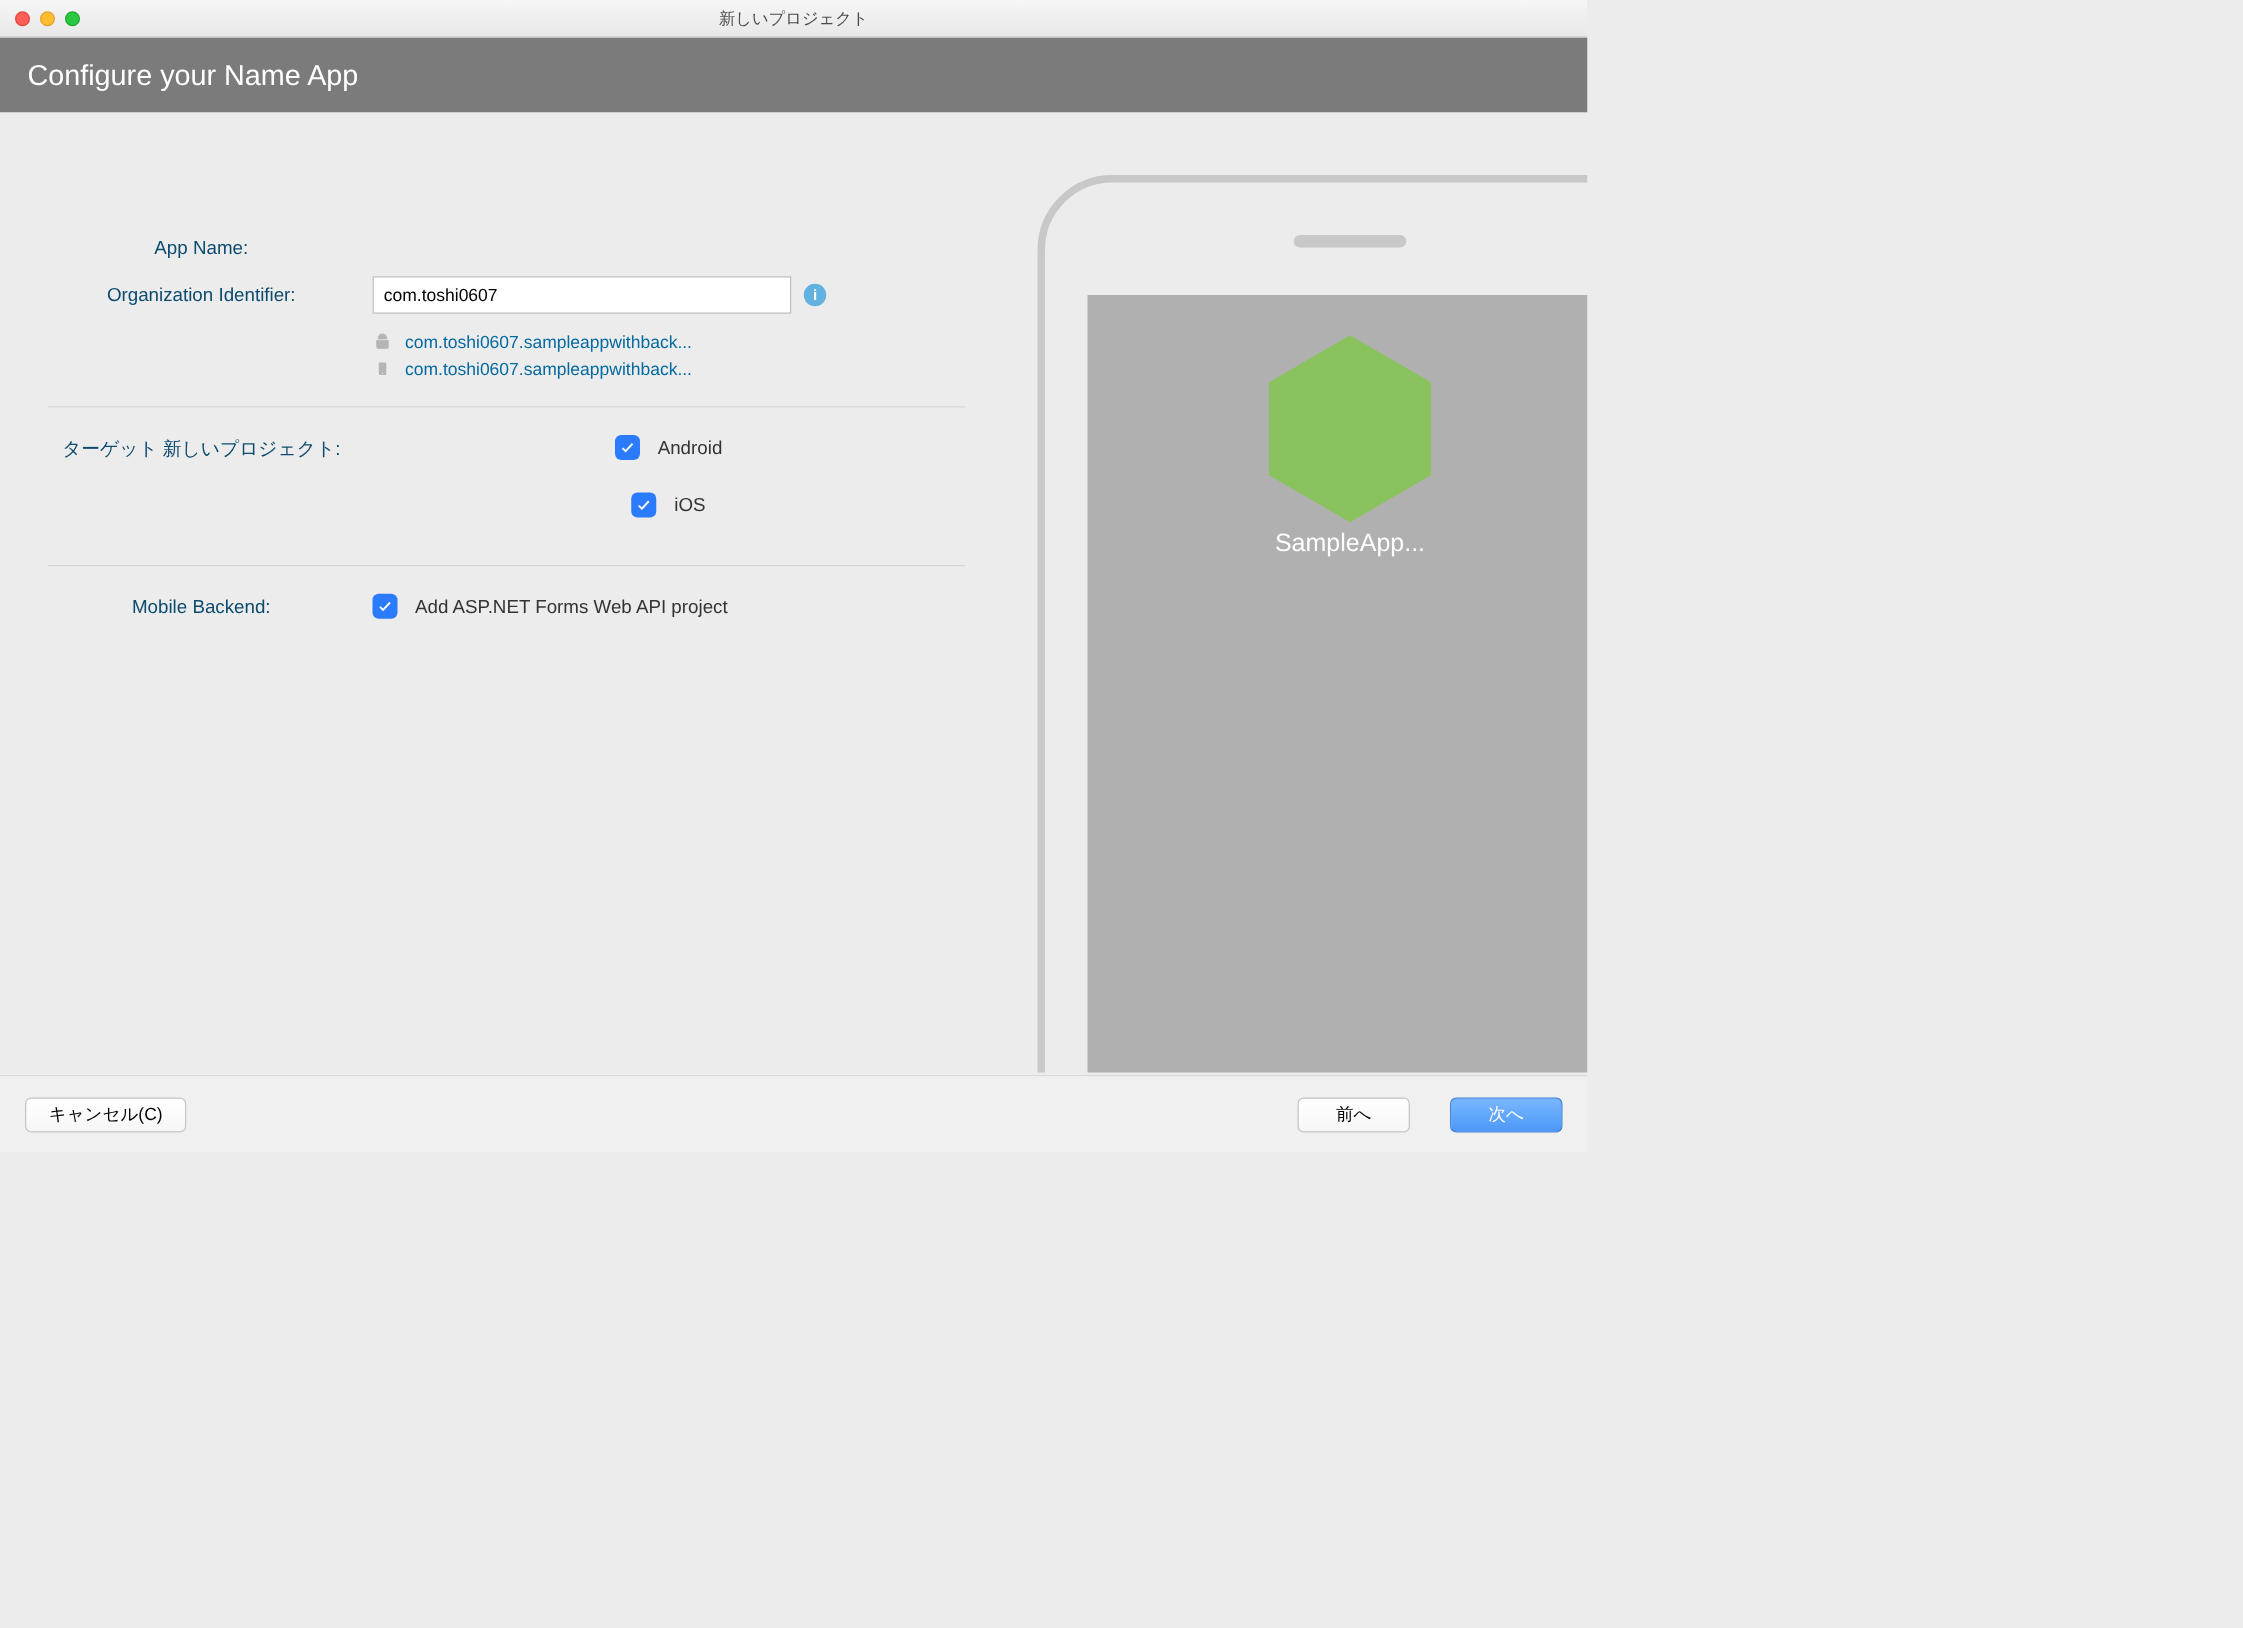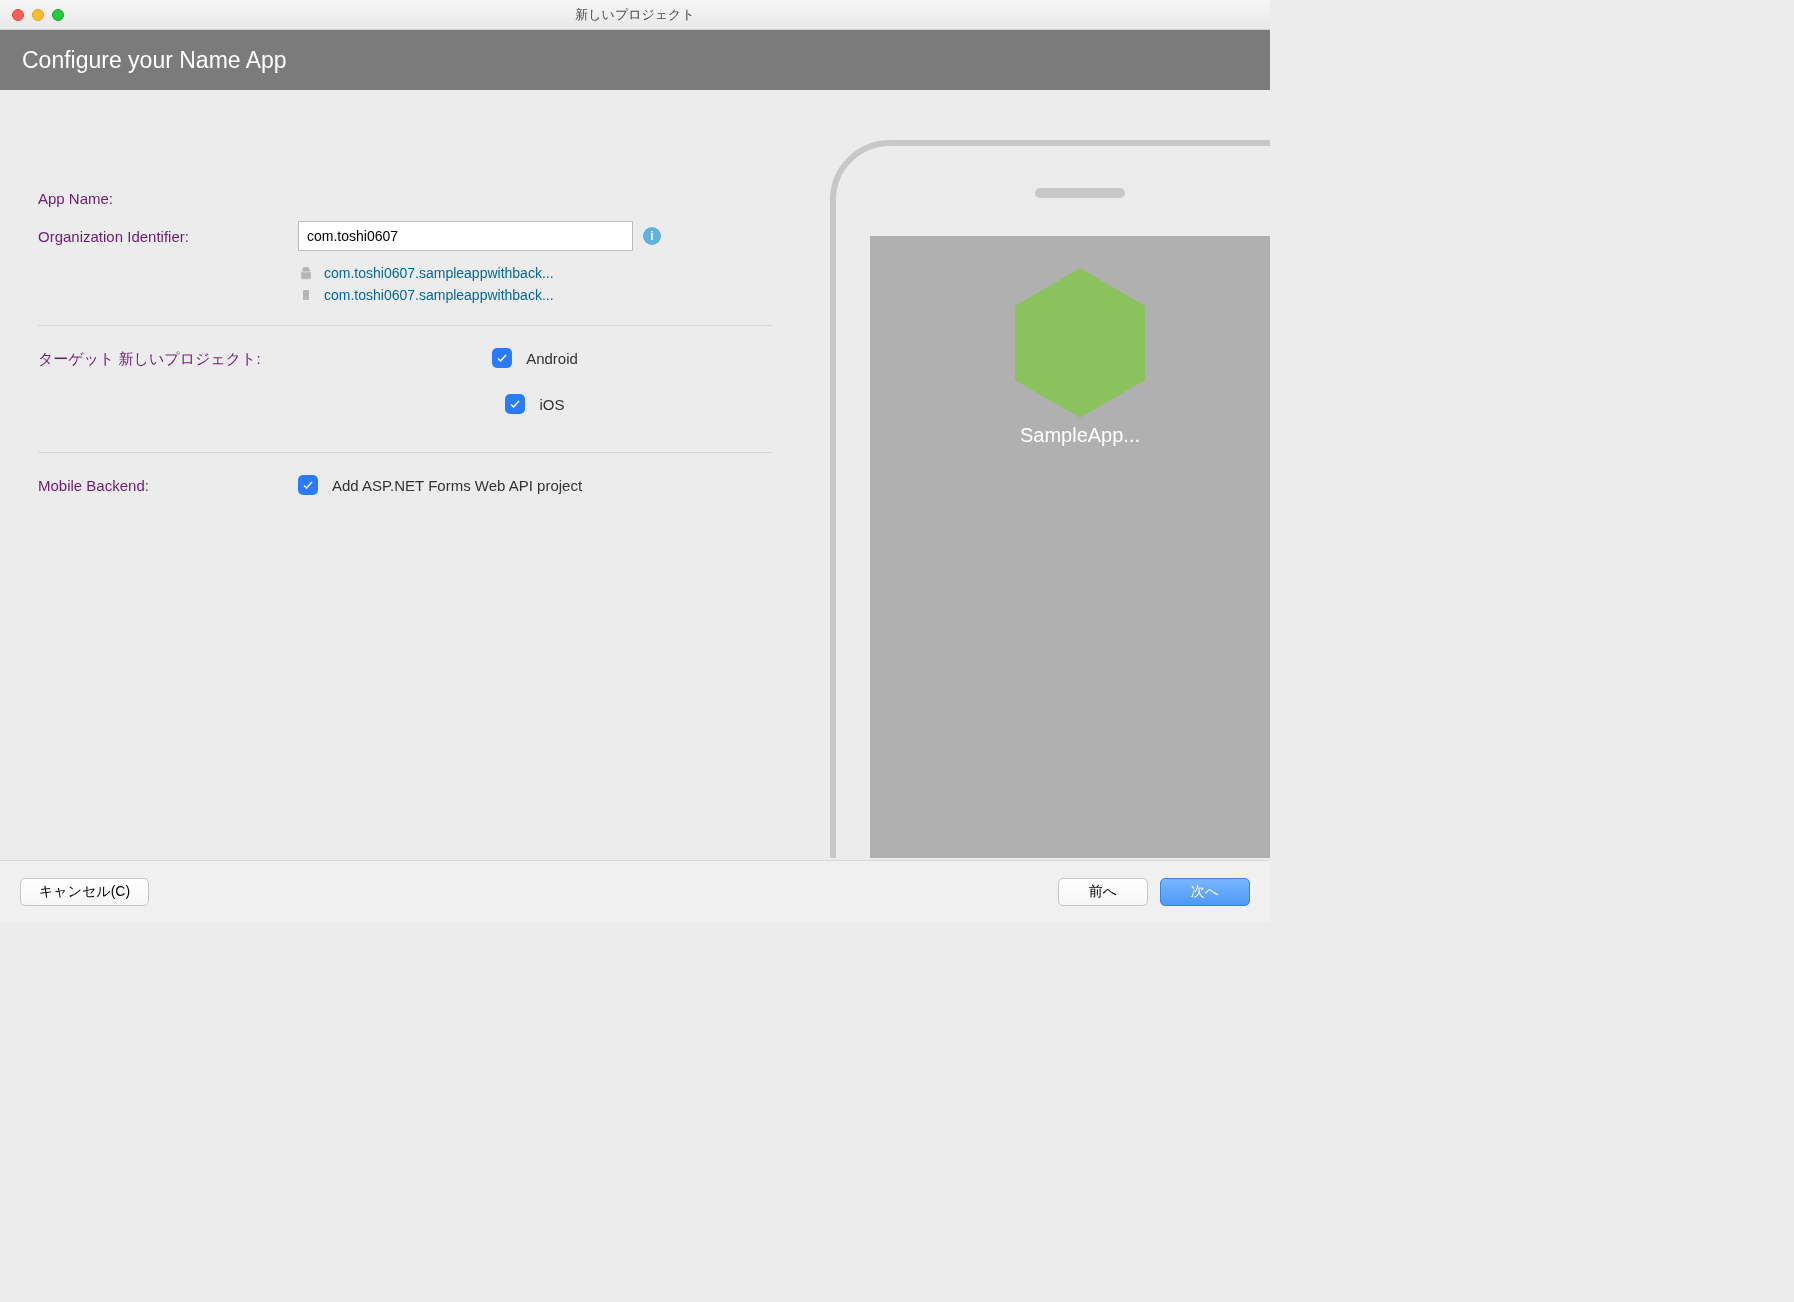--- a/index.html
+++ b/index.html
@@ -71,24 +71,24 @@
 
   
   .form-block { padding-top: 100px; }
   .form-row {
     display: flex;
     align-items: center;
     margin-bottom: 14px;
   }
   .form-label {
     width: 260px;
-    text-align: left;
+    text-align: center;
     padding-right: 14px;
     font-size: 15px;
-    color: #701a75;
+    color: #0c4a6e;
   }
   .form-control {
     flex: 1;
     display: flex;
     align-items: center;
     gap: 10px;
   }
   input[type="text"].txt {
     width: 335px;
     height: 30px;
@@ -188,20 +188,21 @@
   
   .footer {
     position: absolute;
     left:0; right:0; bottom:0;
     height: 62px;
     background: #f0f0f0;
     border-top: 1px solid #d9d9d9;
     display: flex;
     align-items: center;
     padding: 0 20px;
+    gap: 20px;
   }
   .btn {
     height: 28px;
     padding: 0 18px;
     font-size: 14px;
     border-radius: 5px;
     border: 1px solid #c6c6c6;
     background: linear-gradient(#ffffff,#f6f6f6);
     cursor: pointer;
     min-width: 90px;

